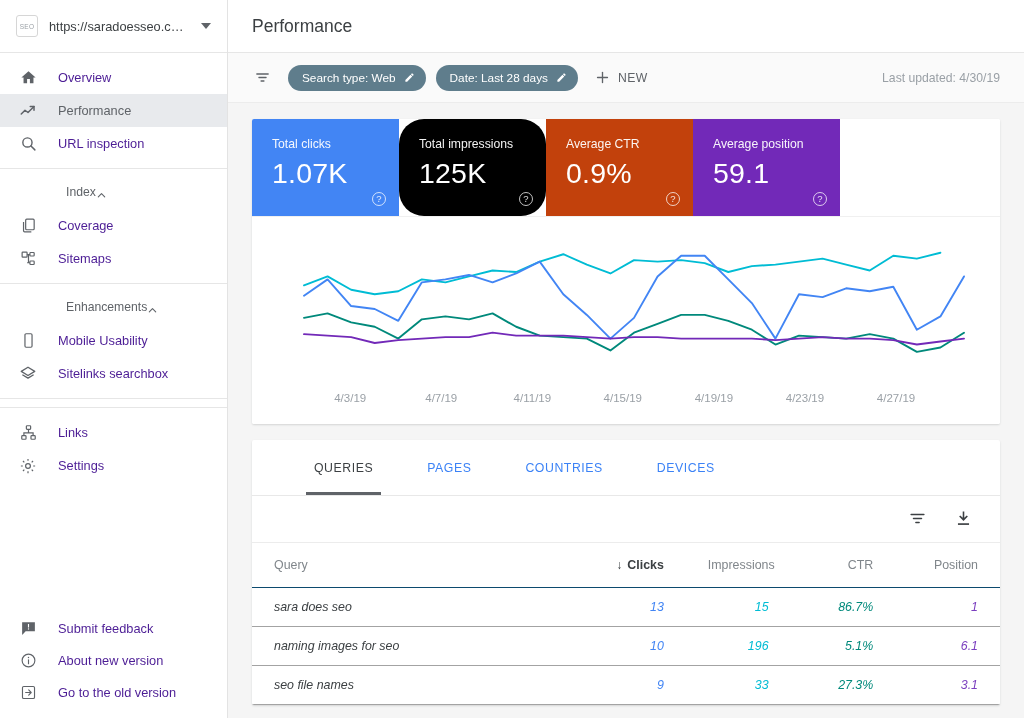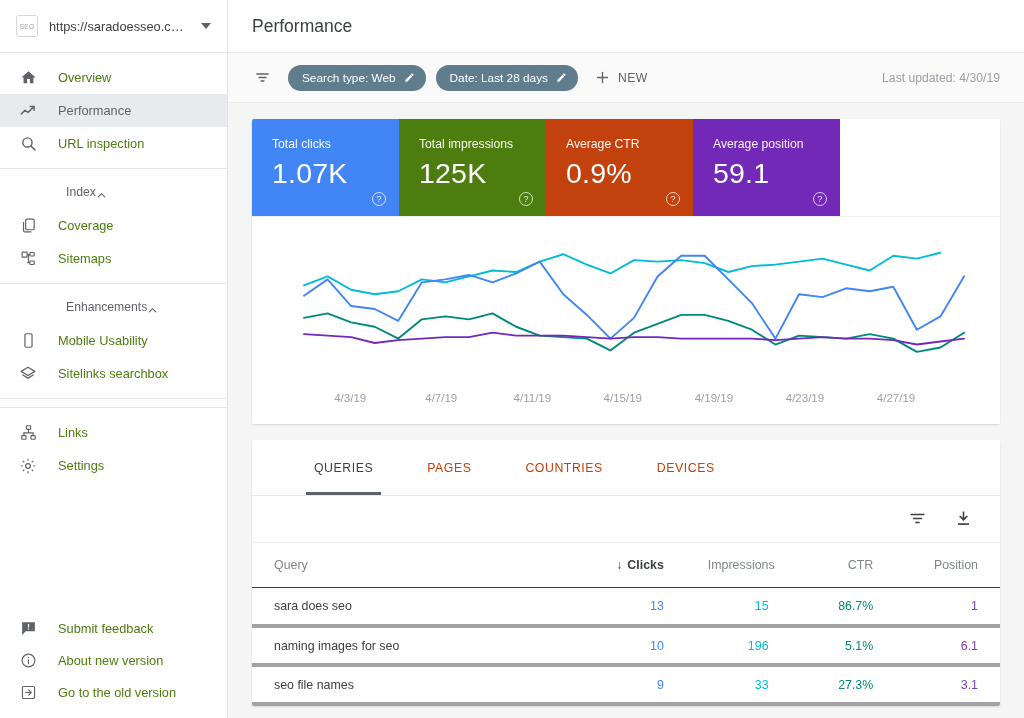--- a/index.html
+++ b/index.html
@@ -36,21 +36,21 @@
   }
 
   .nav-scroll { flex: 1 1 auto; overflow: hidden; padding-top: 8px; }
 
   .nav-item {
     height: 33px; display: flex; align-items: center; gap: 20px;
     padding: 0 16px 0 18px; cursor: pointer; position: relative;
   }
   .nav-item .ico { width: 20px; height: 20px; flex: 0 0 20px; display: flex;
                    align-items: center; justify-content: center; color: #5f6368; }
-  .nav-item .lbl { font-size: 12.8px; color: #4d7c0f; white-space: nowrap; }
+  .nav-item .lbl { font-size: 12.8px; color: #4c1d95; white-space: nowrap; }
   .nav-item.active { background: #e8eaed; }
   .nav-item.active .lbl { color: #5f6368; }
   .nav-item.active .ico { color: #5f6368; }
 
   .nav-divider { height: 1px; background: #e6e6e6; margin: 8px 0 0 0; }
 
   .nav-section {
     height: 34px; display: flex; align-items: center; 
     padding: 0 18px 0 18px; margin-top: 6px; cursor: pointer; margin-left: 48px;
   }
@@ -113,42 +113,42 @@
 
   
   .table-card {
     background: #fff; border-radius: 2px; box-shadow: 0 1px 2px rgba(60,64,67,.18);
     margin-top: 16px; overflow: hidden;
   }
   .tabs { height: 56px; display: flex; align-items: stretch; border-bottom: 1px solid #e8e8e8;
           padding-left: 38px; }
   .tab {
     display: flex; align-items: center; justify-content: center; position: relative;
-    padding: 0 24px; font-size: 12.3px; color: #c2410c; letter-spacing: .55px; cursor: pointer;
+    padding: 0 24px; font-size: 12.3px; color: #3b82f6; letter-spacing: .55px; cursor: pointer;
     white-space: nowrap;
   }
   .tab.active { color: #3c4043; font-weight: normal; align-items: center; }
   .tab.active::after {
     content: ""; position: absolute; left: 16px; right: 16px; bottom: 0; height: 3px;
     background: #5f6368;
   }
   .tab-spacer { width: 6px; }
 
   .table-tools { height: 47px; display: flex; align-items: center; justify-content: flex-end;
                  gap: 26px; padding-right: 26px; border-bottom: 1px solid #ececec; }
   .tool-ico { width: 20px; height: 20px; color: #3c4043; cursor: pointer; }
 
   table { width: 100%; border-collapse: collapse; table-layout: fixed; }
   th, td { padding: 0 22px; height: 39px; font-size: 12.4px; }
   thead th { color: #80868b; font-weight: normal; height: 44px; border-bottom: 1px solid #0c4a6e;}
   th.num, td.num { text-align: right; }
   th.c-query { text-align: left; }
   .sorted { color: #3c4043; font-weight: bold; display: inline-flex; align-items: center; gap: 5px;}
   .sort-arrow { font-size: 12px; color: #3c4043; }
-  tbody tr { border-bottom: 4px solid #a3a3a3; }
+  tbody tr { border-bottom: 1px solid #a3a3a3; font-style: italic; }
   tbody td { color: #3c4043; }
   td.v-clicks { color: #4285f4; }
   td.v-impr { color: #00bcd4; }
   td.v-ctr { color: #00897b; }
   td.v-pos { color: #7b3fbf; }
   .col-q { width: 44%; } .col-n { width: 14%; }
 </style>
 </head>
 <body>
 
@@ -360,21 +360,21 @@
 
     <div class="content">
 
       <div class="chart-card">
         <div class="metric-row">
           <div class="metric" style="background: rgb(66, 133, 244);">
             <div class="m-label">Total clicks</div>
             <div class="m-value">1.07K</div>
             <div class="q-mark">?</div>
           </div>
-          <div class="metric" style="background: #4d7c0f;">
+          <div class="metric" style="background: #000000; border-radius: 25px;">
             <div class="m-label">Total impressions</div>
             <div class="m-value">125K</div>
             <div class="q-mark">?</div>
           </div>
           <div class="metric" style="background: #c2410c;">
             <div class="m-label">Average CTR</div>
             <div class="m-value">0.9%</div>
             <div class="q-mark">?</div>
           </div>
           <div class="metric" style="background: rgb(114, 41, 184);">

